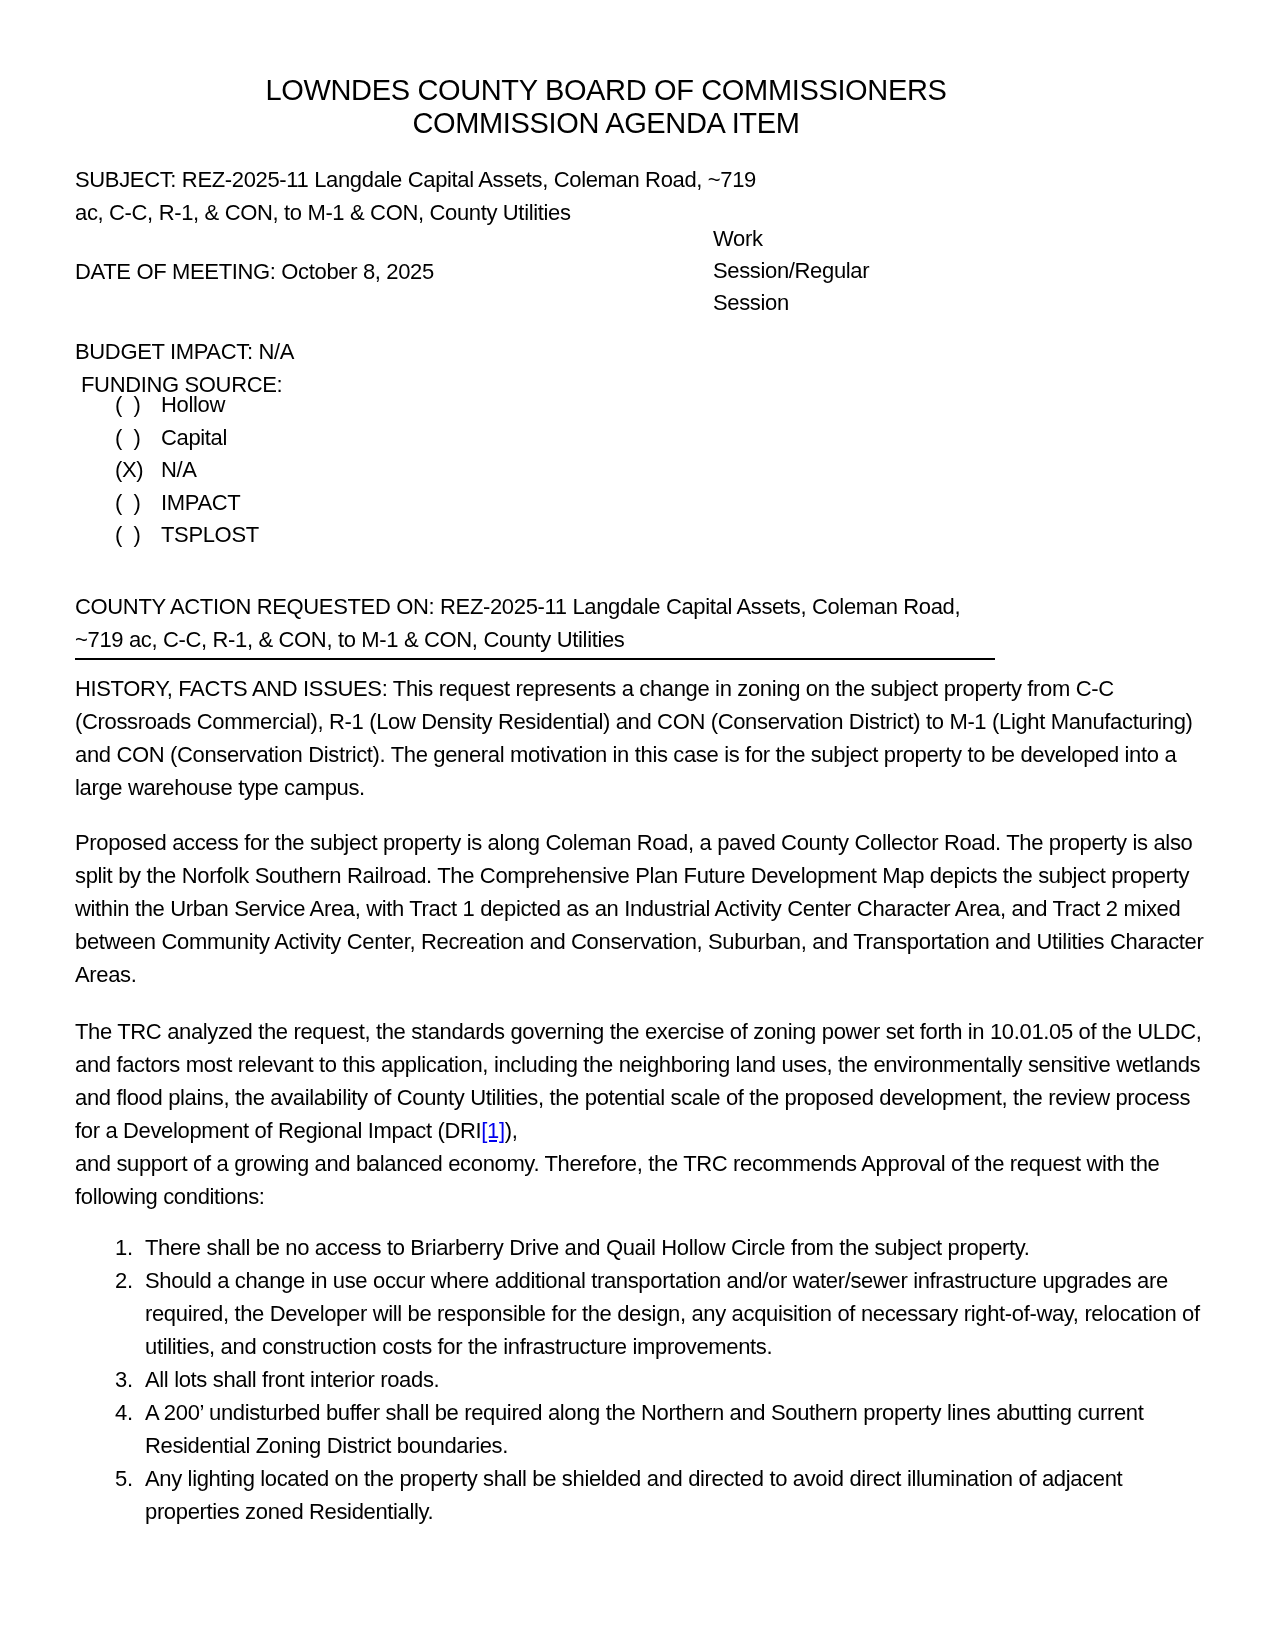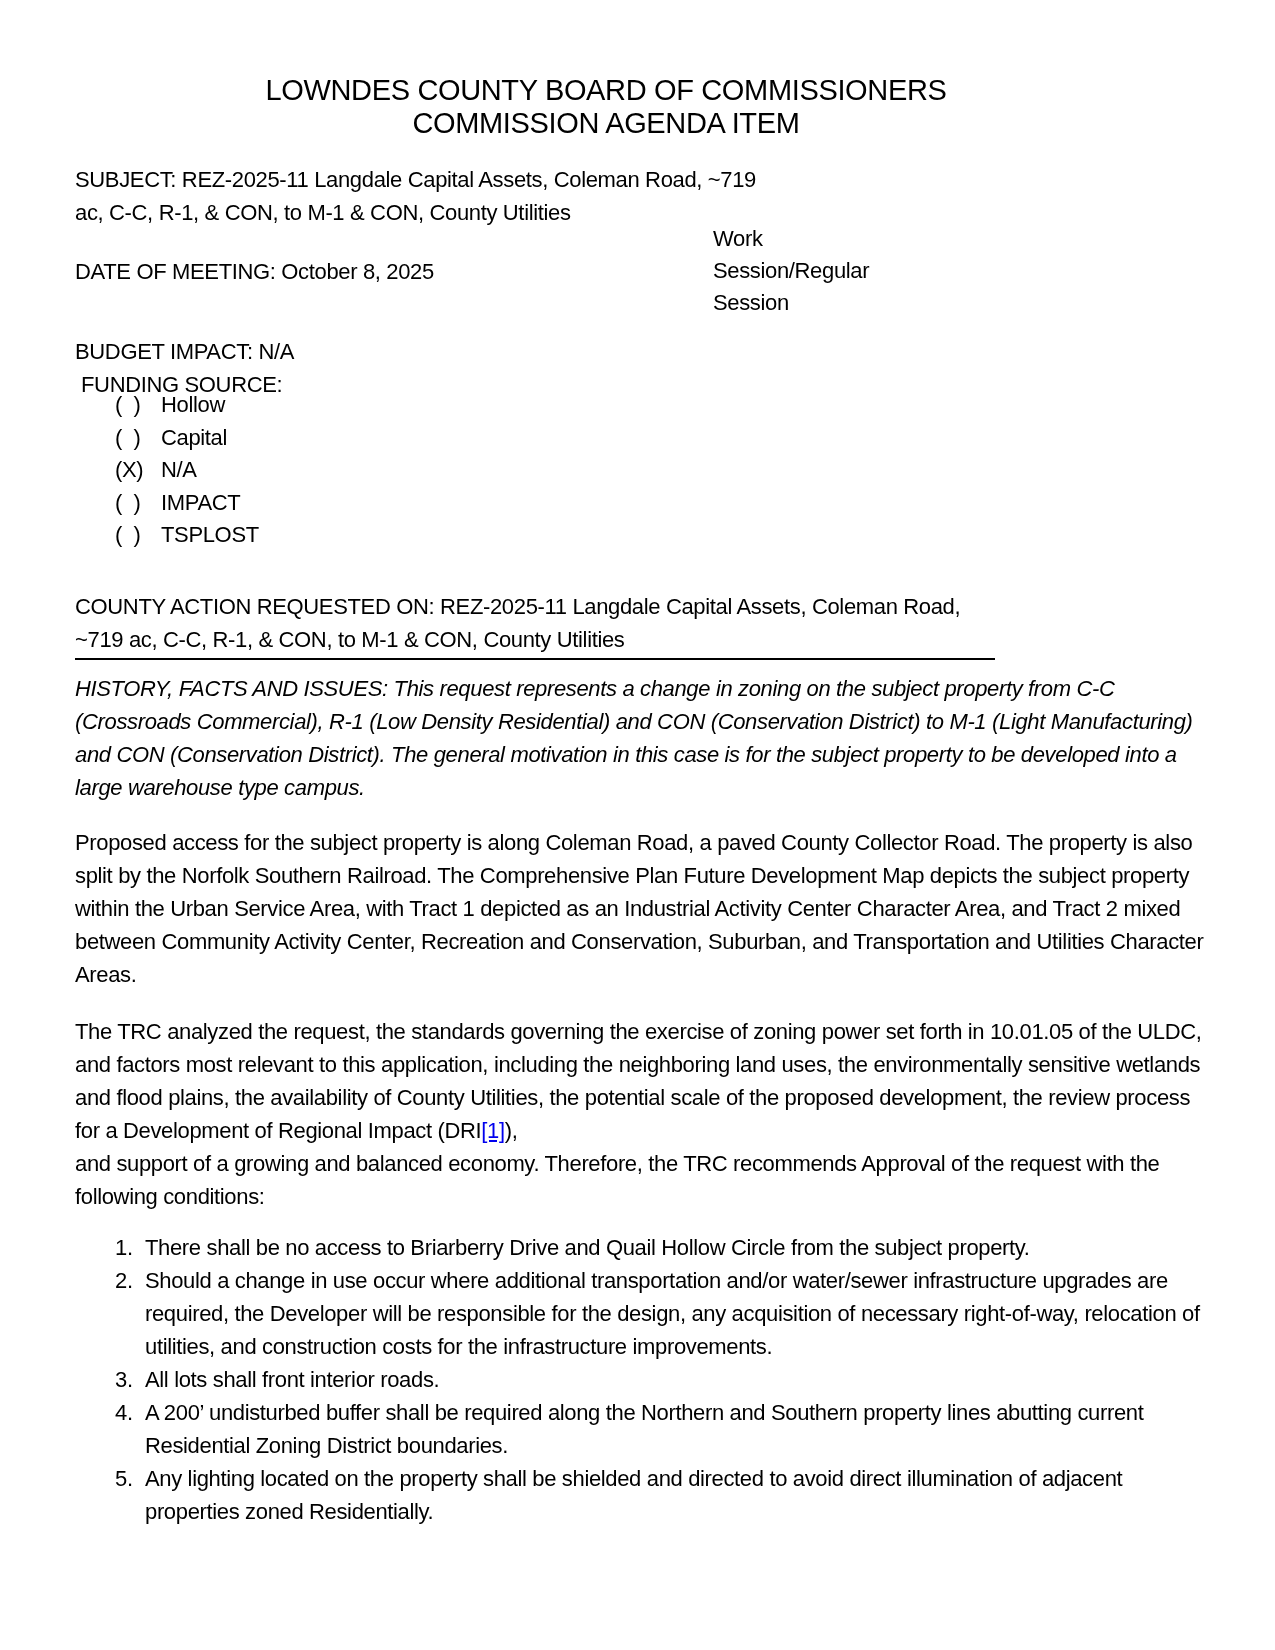--- a/index.html
+++ b/index.html
@@ -75,21 +75,21 @@
   .divider {
     width: 920px;
     border: none;
     border-top: 2px solid #000000;
     margin: 2px 0 0 0;
   }
   .para {
     margin: 0;
     width: 1130px;
   }
-  .p1 { margin-top: 12px; font-style: italic; }
+  .p1 { margin-top: 12px; }
   .p2 { margin-top: 22px; }
   .p3 { margin-top: 24px; }
   .flink {
     text-decoration: underline;
     cursor: pointer;
   }
   .cond-list {
     margin-top: 18px;
   }
   .cond-item {

